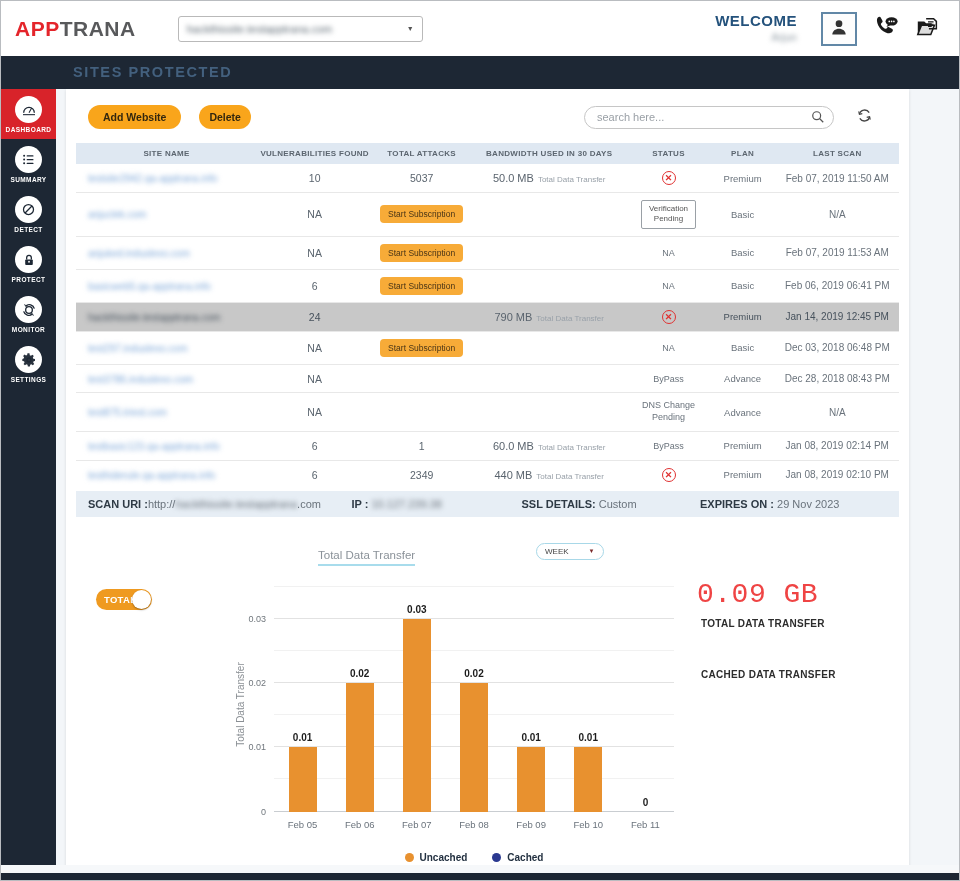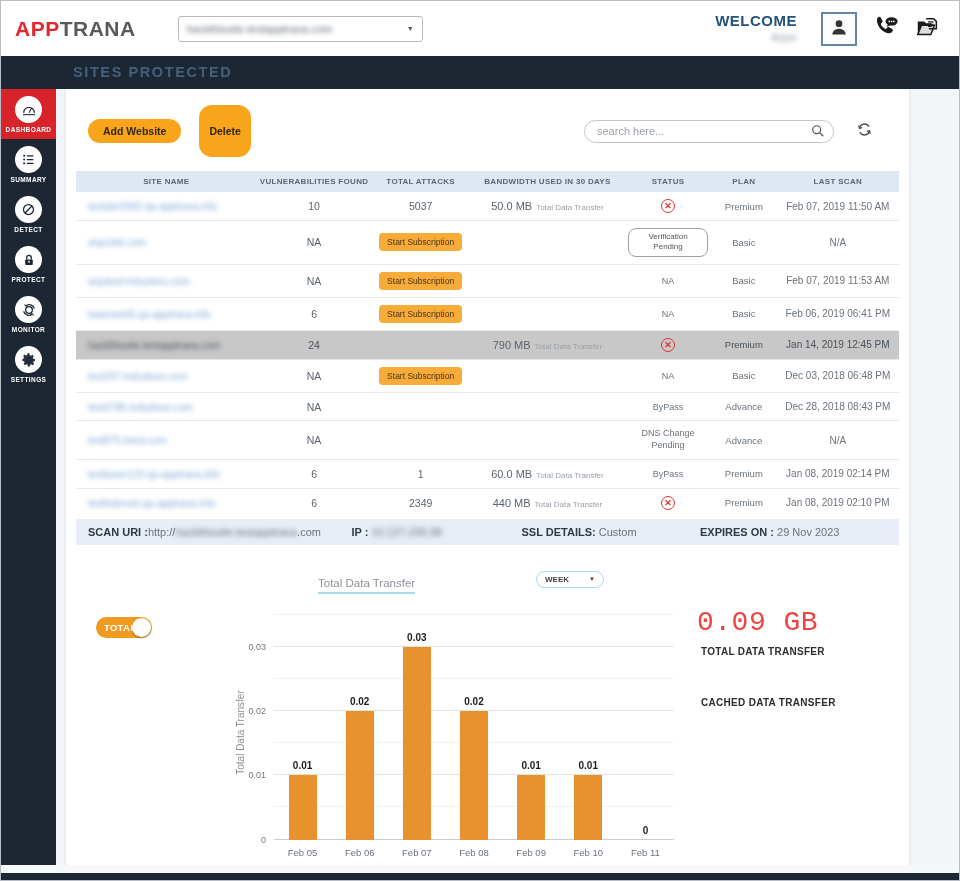--- a/index.html
+++ b/index.html
@@ -32,21 +32,21 @@
   .side-item .circ { width:27px; height:27px; border-radius:50%; background:#fff; display:flex; align-items:center; justify-content:center; color:#1d2734; }
   .side-item .lbl { margin-top:3px; font-size:6.5px; color:#fff; letter-spacing:.4px; font-weight:600; }
 
   
   .content { position:absolute; left:55px; top:88px; right:0; bottom:15px; background:#f3f6f9; overflow:hidden; }
   .panel { margin-left:10px; width:843px; background:#fff; box-shadow:0 1px 3px rgba(0,0,0,.12); padding:16px 10px 6px; }
 
   
   .toolbar { display:flex; align-items:center; padding:0 12px; }
   .pill-btn { border:none; background:#f9a51b; color:#33270e; font-weight:bold; font-size:10.5px; padding:6px 15px; border-radius:13px; cursor:pointer; font-family:inherit; }
-  .pill-btn.small { padding:20px 10px; margin-left:18px; }
+  .pill-btn.small { padding:6px 10px; margin-left:18px; }
   .search-wrap { margin-left:auto; position:relative; }
   .search-wrap input { width:250px; height:23px; border:1px solid #c6c6c6; border-radius:12px; padding:0 30px 0 12px; font-size:11px; color:#555; outline:none; font-family:inherit; }
   .search-wrap input::placeholder { color:#9aa0a6; }
   .search-wrap .mag { position:absolute; right:9px; top:4px; cursor:pointer; }
   .refresh { margin-left:22px; margin-right:14px; cursor:pointer; }
 
   
   table { width:100%; border-collapse:collapse; margin-top:14px; }
   thead th { background:#dfe8f2; font-size:8px; color:#5c6670; font-weight:bold; letter-spacing:.3px; padding:6px 3px; text-align:center; }
   tbody td { font-size:10.5px; color:#5a646e; text-align:center; padding:7px 3px; border-top:1px solid #e8e8e8; }
@@ -57,33 +57,33 @@
   tr.hl { background:#c8c8c8; }
   tr.hl td { color:#46515c; }
   tr.hl .site a { color:#46515c; }
   .c-site{width:22%} .c-vuln{width:14%} .c-attk{width:12%} .c-bw{width:19%} .c-stat{width:10%} .c-plan{width:8%} .c-scan{width:15%}
   .bw-val { font-size:11px; color:#5a646e; }
   .bw-suffix { font-size:8px; color:#99a1a9; margin-left:4px; }
   .date { font-size:10px; color:#6a737c; }
   .plan { font-size:9.5px; color:#6a737c; }
   .sub-btn { border:none; background:#f7ab38; color:#4a3516; font-size:8.5px; padding:4px 8px; border-radius:4px; cursor:pointer; font-family:inherit; }
   .x-badge { display:inline-block; width:14px; height:14px; border:1px solid #e03131; border-radius:50%; color:#e03131; font-size:9px; line-height:12px; font-weight:bold; }
-  .status-pill { display:inline-block; width:80px; border:1px solid #9aa0a6; border-radius:8px; background:#fff; font-size:8px; color:#555; padding:3px 4px; line-height:1.3; }
+  .status-pill { display:inline-block; width:55px; border:1px solid #9aa0a6; border-radius:2px; background:#fff; font-size:8px; color:#555; padding:3px 4px; line-height:1.3; }
   .status-txt { font-size:9px; color:#6a737c; display:inline-block; max-width:64px; line-height:1.3; }
 
   
   .scanbar { margin-top:2px; background:#e7eef5; padding:7px 12px; display:flex; align-items:center; font-size:11px; }
   .scanbar b { color:#2e3a45; font-weight:bold; }
   .scanbar .val { color:#6a737c; }
   .sb-uri{flex:1.55} .sb-ip{flex:1} .sb-ssl{flex:1.05} .sb-exp{flex:1.1}
 
   
   .chart-section { position:relative; height:352px; margin-top:10px; }
   .chart-tab { position:absolute; left:242px; top:22px; font-size:11.5px; color:#8b9299; border-bottom:2px solid #a8dcec; padding-bottom:3px; cursor:pointer; }
-  .week-select { position:absolute; left:460px; top:16px; border:1px solid #a8d8e8; border-radius:9px; padding:3px 8px; font-size:8px; font-weight:bold; color:#444; background:#fff; cursor:pointer; display:flex; gap:20px; align-items:center;justify-content:space-between; }
+  .week-select { position:absolute; left:460px; top:16px; border:1px solid #a8d8e8; border-radius:9px; padding:3px 8px; font-size:8px; font-weight:normal; color:#444; background:#fff; cursor:pointer; display:flex; gap:20px; align-items:center;justify-content:space-between; }
   .week-select .caret { font-size:6px; color:#7a2a2a; }
   .toggle { position:absolute; left:20px; top:62px; width:56px; height:21px; background:#ef9a20; border-radius:11px; cursor:pointer; display:flex; align-items:center; }
   .toggle .tl { color:#fff; font-size:9.5px; font-weight:bold; letter-spacing:.3px; padding-left:8px; }
   .toggle .knob { position:absolute; right:1px; top:1px; width:19px; height:19px; border-radius:50%; background:#fff; box-shadow:0 1px 2px rgba(0,0,0,.35); }
   .chart-wrap { position:absolute; left:148px; top:60px; display:flex; }
   .y-title { width:16px; position:relative; }
   .y-title span { position:absolute; top:112px; left:-34px; transform:rotate(-90deg); transform-origin:center; font-size:10px; color:#8a8f94; white-space:nowrap; display:block; width:100px; text-align:center; }
   .y-ticks { width:34px; position:relative; height:225px; }
   .y-ticks div { position:absolute; right:8px; transform:translateY(50%); font-size:9px; color:#70777d; }
   .plot { position:relative; width:400px; height:225px; }

